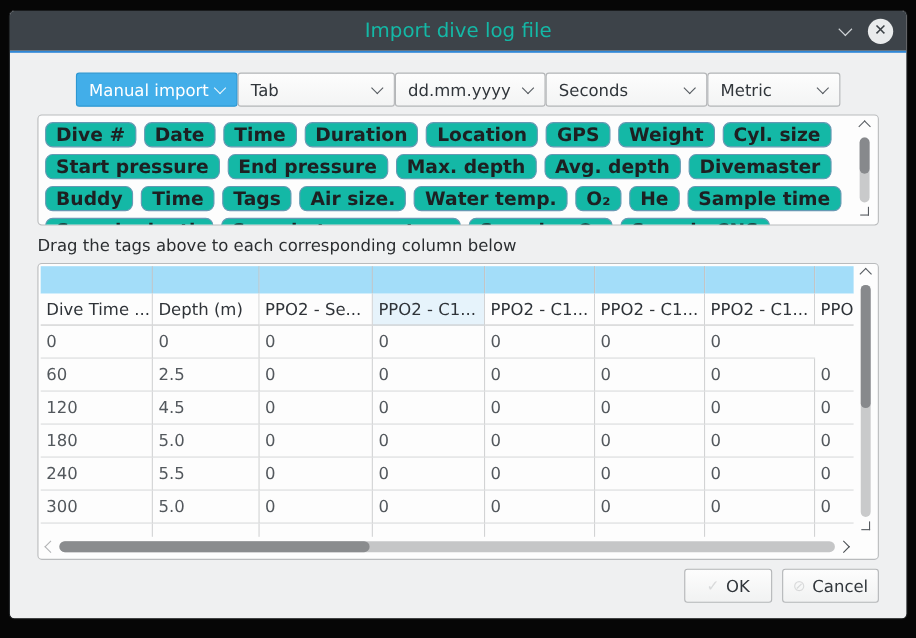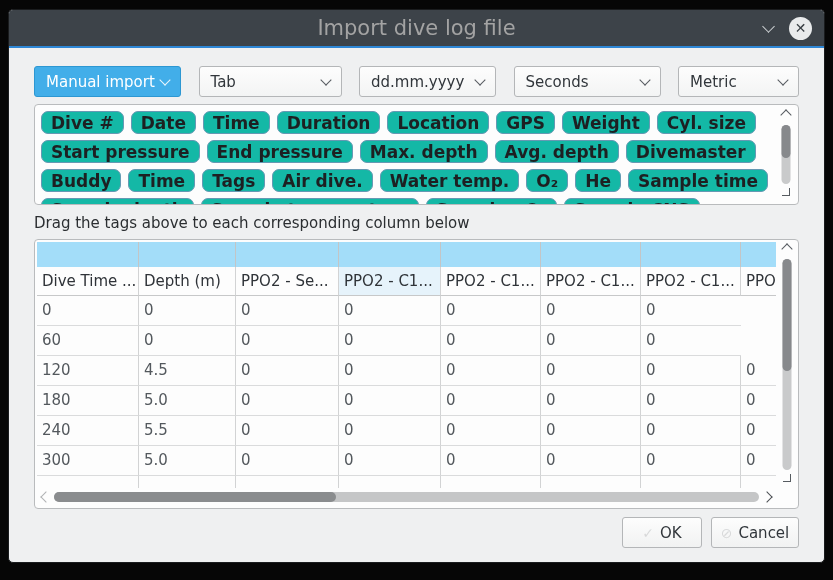--- a/index.html
+++ b/index.html
@@ -13,33 +13,33 @@
   .window {
     position: absolute; left: 8px; top: 9px; width: 817px; height: 554px;
     background: #eff0f1; border-radius: 5px; overflow: hidden;
     border: 1px solid #1a1c1e;
   }
   
   .titlebar {
     position: relative; height: 36px; background: #3d4349;
     display: flex; align-items: center; justify-content: center;
   }
-  .titlebar .title { color: #a3a3a3; font-size: 21px; }
+  .titlebar .title { color: #14b8a6; font-size: 18px; }
   .tb-icons { position: absolute; right: 12px; top: 0; height: 100%; display: flex; align-items: center; gap: 16px; }
   .chev { display: inline-block; width: 8px; height: 8px; border-right: 1.7px solid #565b60; border-bottom: 1.7px solid #565b60; transform: rotate(45deg); }
   .tb-chev { border-color: #ced2d5; width: 9px; height: 9px; margin-top: -4px; }
   .close-btn {
     width: 23px; height: 23px; border-radius: 50%; background: #e9ebec;
     display: flex; align-items: center; justify-content: center; cursor: pointer;
   }
   .close-x { color: #3a4045; font-size: 14px; font-weight: bold; line-height: 1; }
   .accent-line { height: 2px; background: #2e87d6; }
 
   
-  .toolbar { display: flex; justify-content: space-between; margin: 18px 25px 0; gap: 14px; }
+  .toolbar { display: flex; justify-content: center; margin: 18px 25px 0; }
   .select {
     height: 31px; border: 1px solid #b4b6b8; border-radius: 3px;
     background: linear-gradient(#fdfdfd, #f3f4f4);
     display: flex; align-items: center; justify-content: space-between;
     padding: 0 11px; font-size: 15px; color: #31363b; cursor: pointer;
   }
   .select .chev { margin-top: -3px; }
   .select.blue { background: #42aee9; border-color: #2d97d2; color: #ffffff; }
   .select.blue .chev { border-color: #eaf6fc; }
   .sel-0 { width: 147px; } .sel-1 { width: 143px; } .sel-2 { width: 137px; }
@@ -159,21 +159,21 @@
           <span class="tag">Start pressure</span>
           <span class="tag">End pressure</span>
           <span class="tag">Max. depth</span>
           <span class="tag">Avg. depth</span>
           <span class="tag">Divemaster</span>
         </div>
         <div class="tag-row">
           <span class="tag">Buddy</span>
           <span class="tag">Time</span>
           <span class="tag">Tags</span>
-          <span class="tag">Air dive.</span>
+          <span class="tag">Air size.</span>
           <span class="tag">Water temp.</span>
           <span class="tag">O₂</span>
           <span class="tag">He</span>
           <span class="tag">Sample time</span>
         </div>
         <div class="tag-row">
           <span class="tag">Sample depth</span>
           <span class="tag">Sample temperature</span>
           <span class="tag">Sample pO₂</span>
           <span class="tag">Sample CNS</span>
@@ -217,20 +217,21 @@
             <div class="cell">0</div>
             <div class="cell">0</div>
             <div class="cell">0</div>
             <div class="cell">0</div>
             <div class="cell">0</div>
             <div class="cell">0</div>
             <div class="cell">0</div>
           </div>
           <div class="cols row">
             <div class="cell">60</div>
+            <div class="cell">2.5</div>
             <div class="cell">0</div>
             <div class="cell">0</div>
             <div class="cell">0</div>
             <div class="cell">0</div>
             <div class="cell">0</div>
             <div class="cell">0</div>
           </div>
           <div class="cols row">
             <div class="cell">120</div>
             <div class="cell">4.5</div>

